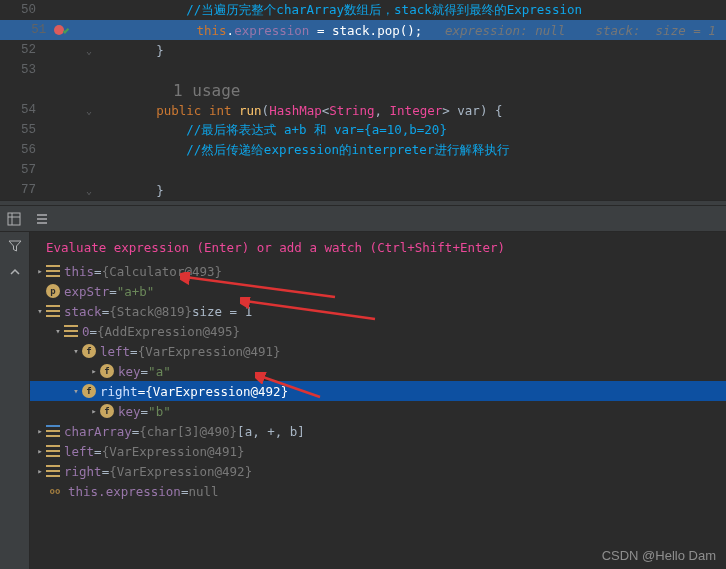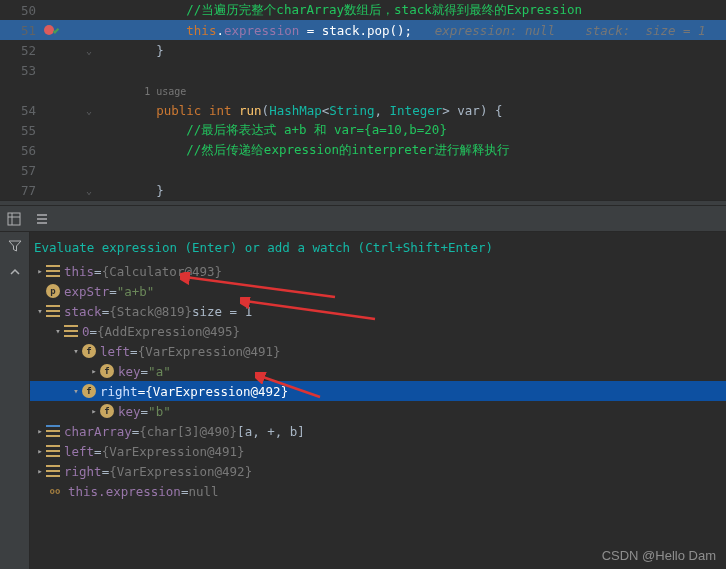--- a/index.html
+++ b/index.html
@@ -25,20 +25,21 @@
     align-items: center;
     position: relative;
   }
   .gutter {
     width: 44px;
     text-align: right;
     padding-right: 8px;
     color: #606366;
     user-select: none;
     flex-shrink: 0;
+    font-family: Liberation Mono, monospace;
   }
   .gutter-icons {
     width: 40px;
     flex-shrink: 0;
     position: relative;
     display: flex;
     align-items: center;
     justify-content: flex-start;
     gap: 2px;
   }
@@ -61,28 +62,28 @@
     font-size: 10px;
     flex-shrink: 0;
     display: flex;
     align-items: center;
     justify-content: center;
   }
   .code {
     white-space: pre;
     padding-left: 2px;
   }
-  .line.cur { background: #2d6099; }
+  .line.cur { background: #2d6099; justify-content: center; }
   .line.cur .code { color: #fff; }
   .kw { color: #cc7832; }
   .fld { color: #9876aa; }
-  .cmt { color: #22c55e; }
+  .cmt { color: #0ea5e9; }
   .hint { color: #767676; font-style: italic; }
-  .usage { color: #767676; font-size: 10px; }
-  .type { color: #14b8a6; }
+  .usage { color: #767676; font-size: 16px; }
+  .type { color: #ec4899; }
   .method { color: #ffc66d; }
   .divider {
     height: 6px;
     background: #3c3f41;
     border-top: 1px solid #282828;
     border-bottom: 1px solid #282828;
     cursor: row-resize;
   }
   .debug {
     flex: 1 1 auto;
@@ -121,22 +122,23 @@
     align-items: center;
     padding-top: 6px;
     gap: 10px;
   }
   .debug-main {
     flex: 1;
     overflow: auto;
     padding: 4px 0;
   }
   .watch-prompt {
-    color: #14b8a6;
+    color: #ec4899;
     padding: 4px 4px 6px 4px;
+    margin-left: 12px;
   }
   .tree-row {
     display: flex;
     align-items: center;
     height: 20px;
     padding-left: 4px;
     white-space: nowrap;
   }
   .tree-row.sel {
     background: #0d50a1;

